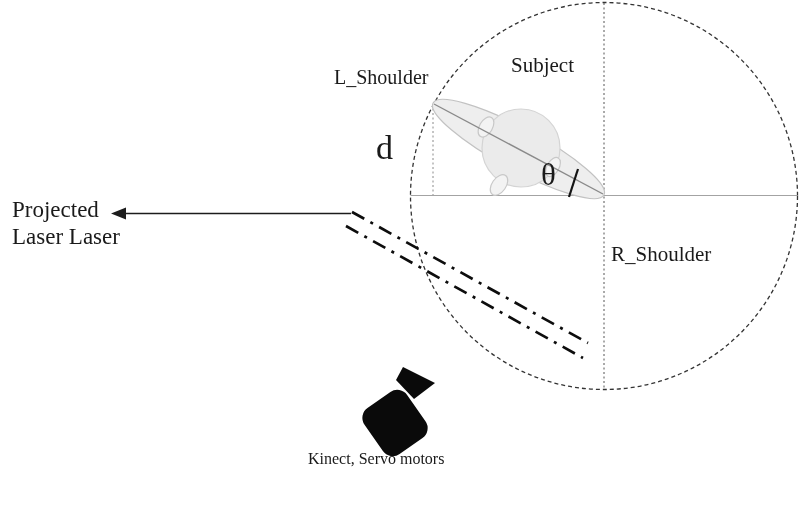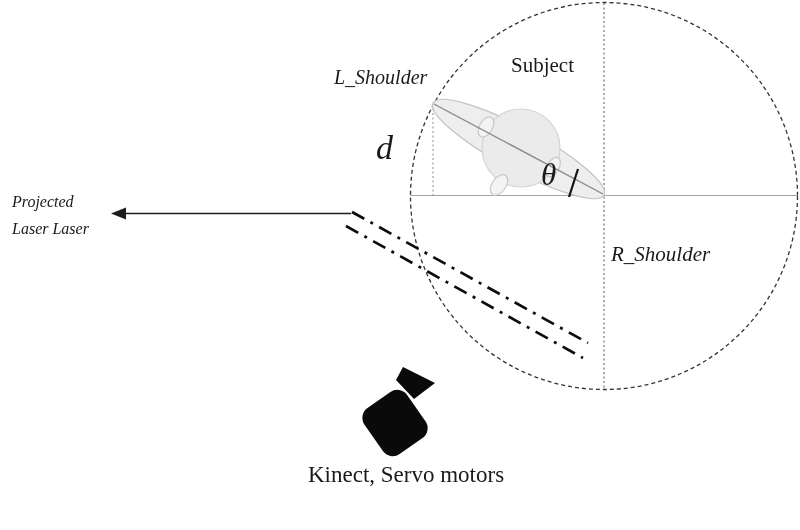--- a/index.html
+++ b/index.html
@@ -20,28 +20,28 @@
     left: 0;
     top: 0;
   }
   .lbl {
     position: absolute;
     color: #1a1a1a;
     white-space: nowrap;
     font-family: "Liberation Serif", serif;
     line-height: 1.0;
   }
-  .italic { font-style: italic; }
+  .italic { }
   .lbl-l-shoulder { left: 334px; top: 67px;  font-size: 20px; }
   .lbl-subject    { left: 511px; top: 55px;  font-size: 21px; font-family: Liberation Serif, serif; }
   .lbl-d          { left: 376px; top: 131px; font-size: 34px; }
   .lbl-theta      { left: 541px; top: 159px; font-size: 31px; }
   .lbl-r-shoulder { left: 611px; top: 196px; font-size: 21px; margin-top: 48px; }
-  .lbl-projected  { left: 12px;  top: 188px; font-size: 16px; line-height: 27px; }
-  .lbl-kinect     { left: 308px; top: 462px; font-size: 23px; line-height: 25px; text-align: center; }
+  .lbl-projected  { left: 12px;  top: 196px; font-size: 23px; line-height: 27px; }
+  .lbl-kinect     { left: 308px; top: 446px; font-size: 16px; line-height: 25px; text-align: center; }
   .lbl-projected span, .lbl-kinect span { display: block; }
 </style>
 </head>
 <body>
 
 <div class="canvas">
 
   <svg width="800" height="530" viewBox="0 0 800 530">
 
     <circle cx="604" cy="196" r="193.5" fill="none" stroke="#333333" stroke-width="1.3" stroke-dasharray="4 3"></circle>

